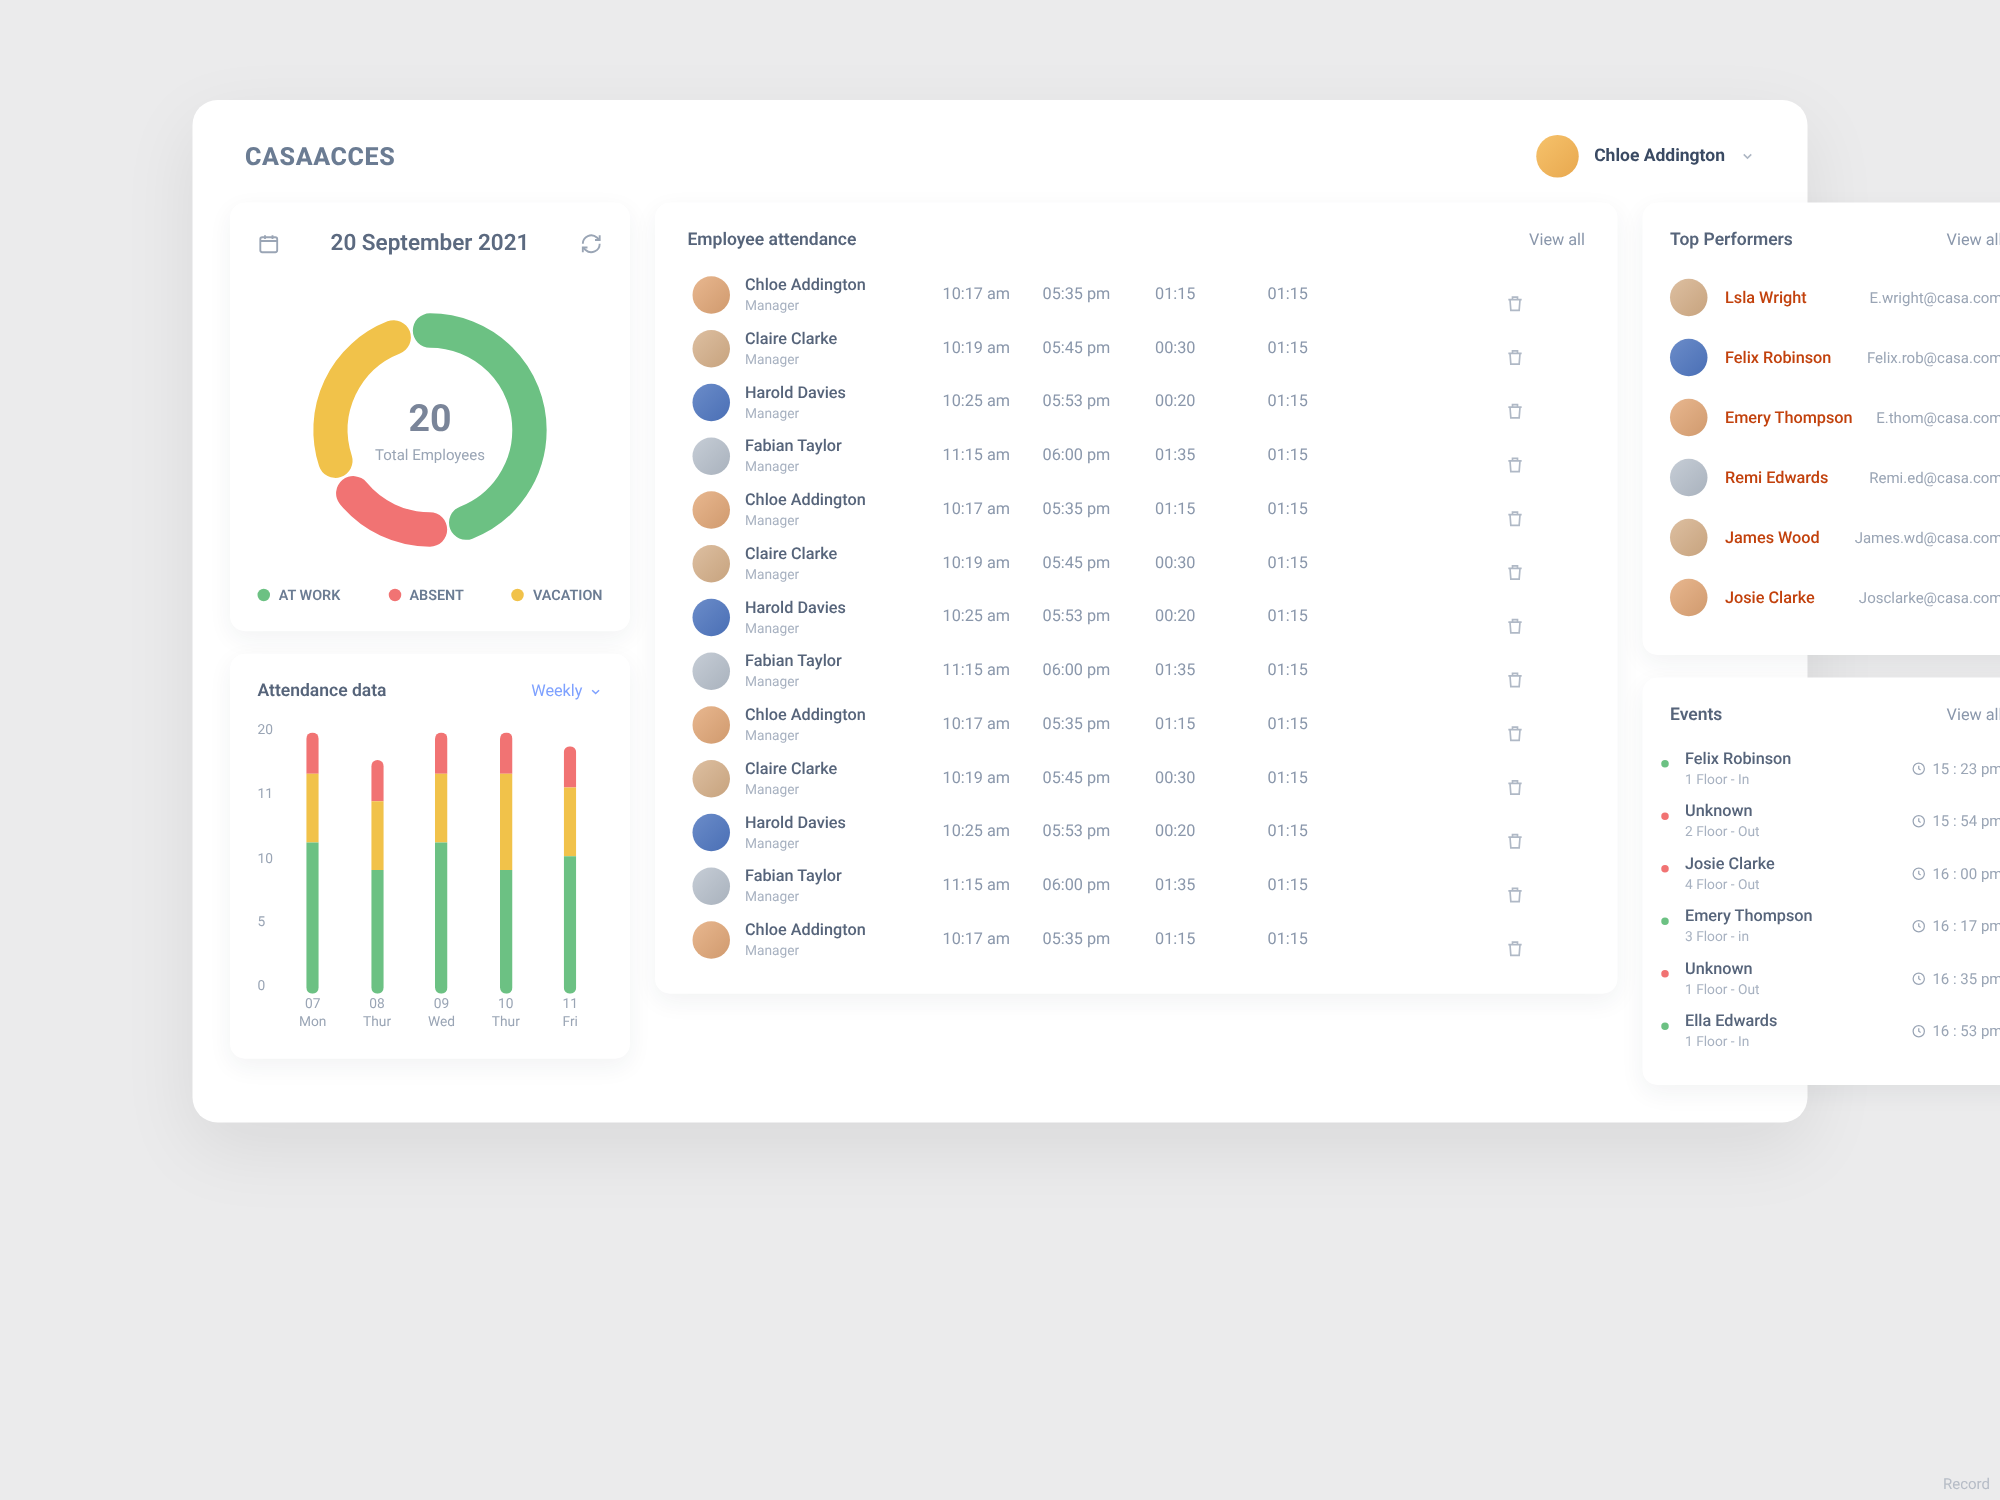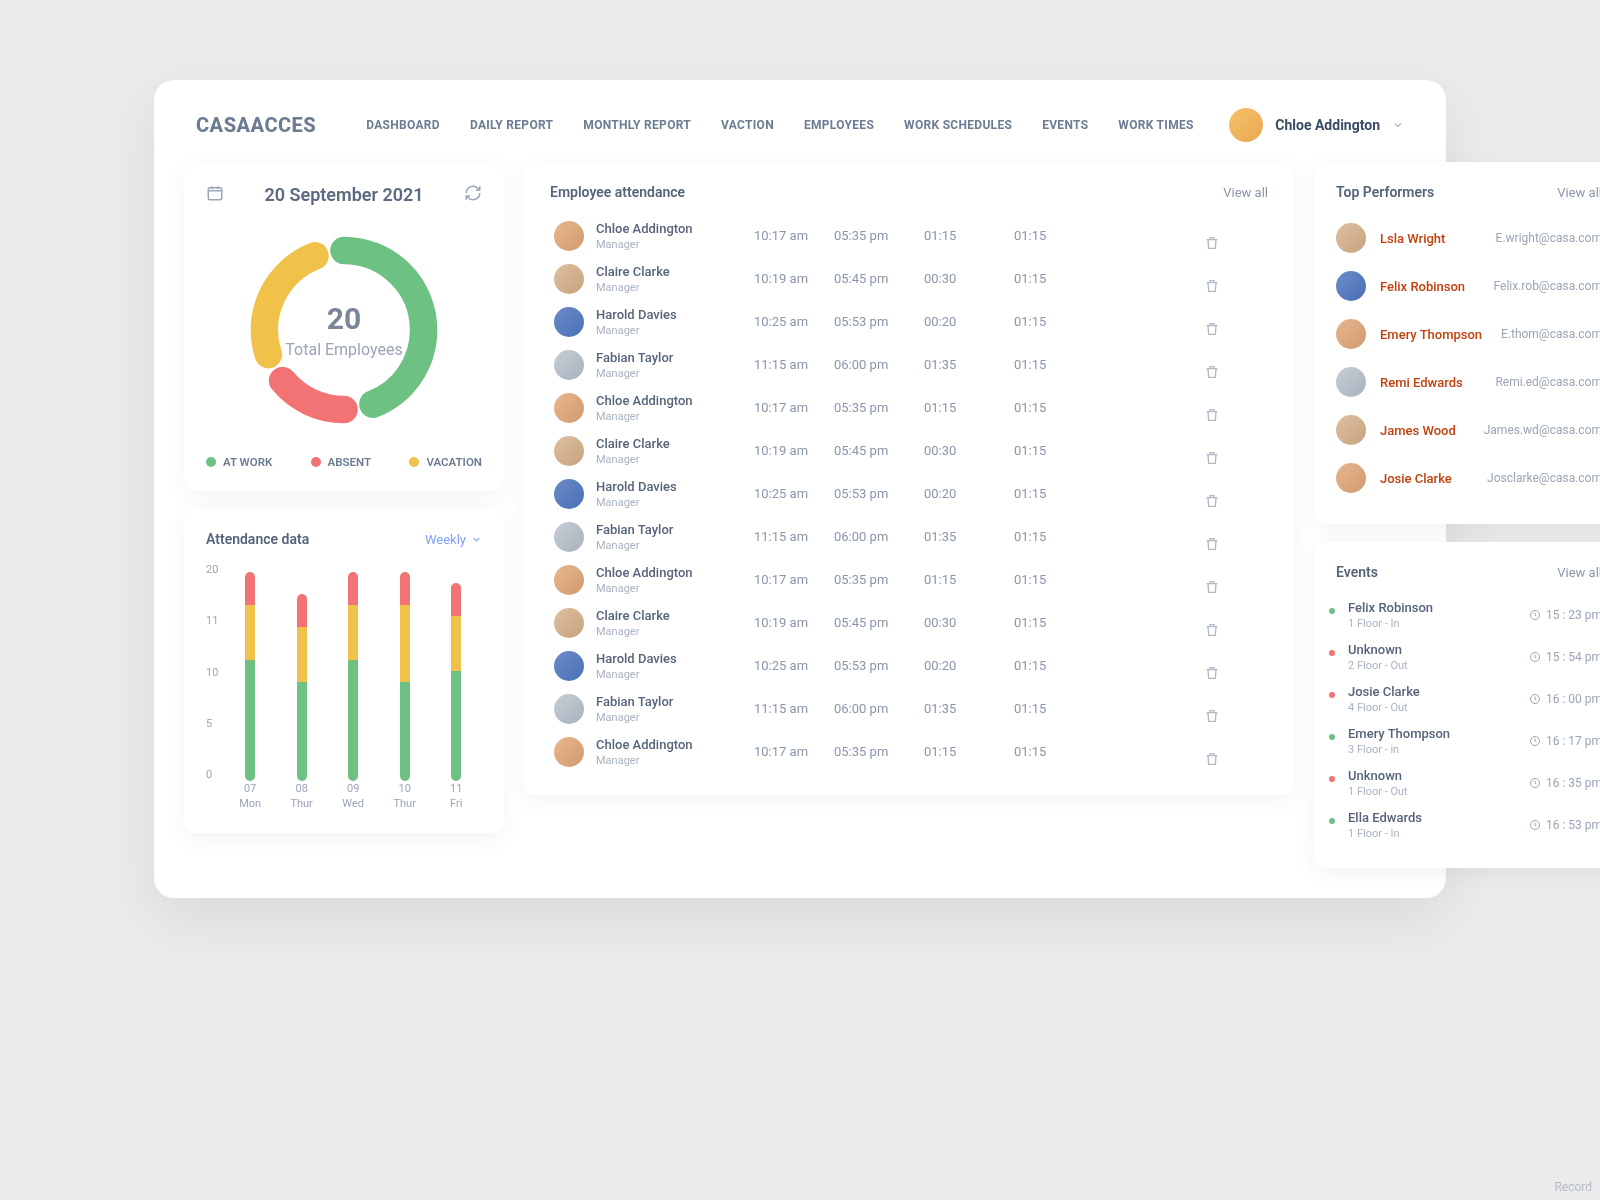--- a/index.html
+++ b/index.html
@@ -21,28 +21,28 @@
 .chev { color: #aeb7c4; }
 
 .grid { display: grid; grid-template-columns: 320px 1fr 310px; gap: 20px; padding: 0 30px 30px 30px; }
 .col { display: flex; flex-direction: column; gap: 18px; }
 .card { background: #fff; border-radius: 12px; padding: 22px 22px; box-shadow: 0 6px 20px rgba(40,50,70,0.06); }
 .card-head { display: flex; align-items: center; justify-content: space-between; margin-bottom: 14px; }
 .card-title { font-size: 14px; font-weight: 600; color: #56647a; }
 .view-all { font-size: 13px; color: #8a97ab; cursor: pointer; }
 
 
-.date-row { display: flex; gap: 16px; margin-bottom: 10px; }
+.date-row { display: flex; align-items: center; gap: 16px; margin-bottom: 24px; }
 .date-text { font-size: 18px; font-weight: 600; color: #5c6a80; flex: 1; text-align: center; }
 .icon-ghost { color: #9aa5b5; }
 
 .donut-wrap { display:flex; align-items:center; justify-content:center; position:relative; height:230px; }
 .donut-center { position:absolute; text-align:center; }
 .donut-center .num { font-size: 30px; font-weight:700; color:#7a8599; }
-.donut-center .lbl { font-size: 16px; color:#9aa5b5; margin-top:4px; }
+.donut-center .lbl { font-size: 12px; color:#9aa5b5; margin-top:4px; }
 .legend { display:flex; justify-content: space-between; gap:10px; margin-top:10px; }
 .legend-item { display:flex; align-items:center; gap:7px; font-size:11.5px; font-weight:600; color:#6b7c93; }
 .dot { width:10px; height:10px; border-radius:50%; }
 
 
 .sel { font-size:13px; color:#7ea1ff; display:flex; align-items:center; gap:5px; cursor:pointer; }
 .bar-chart { height: 250px; display:flex; gap:6px; }
 .y-axis { display:flex; flex-direction:column; justify-content:space-between; font-size:11px; color:#9aa5b5; padding-bottom:30px; padding-top:2px; }
 .bars-area { flex:1; display:flex; align-items:flex-end; justify-content:space-around; padding-bottom:30px; position:relative; }
 .bar-col { display:flex; flex-direction:column; align-items:center; justify-content:flex-end; height:100%; position:relative; }
@@ -76,30 +76,20 @@
 svg { display:block; }
 .record { position: fixed; bottom: 6px; right: 8px; font-size: 12px; color: #b6bcc6; }
 </style>
 </head>
 <body>
 
 <div class="app">
 
   <div class="header">
     <div class="brand">CASAACCES</div>
-    <div class="nav" id="nav">
-        <span class="nav-item">DASHBOARD</span>
-        <span class="nav-item">DAILY REPORT</span>
-        <span class="nav-item">MONTHLY REPORT</span>
-        <span class="nav-item">VACTION</span>
-        <span class="nav-item">EMPLOYEES</span>
-        <span class="nav-item">WORK SCHEDULES</span>
-        <span class="nav-item">EVENTS</span>
-        <span class="nav-item">WORK TIMES</span>
-      </div>
     <div class="user-area">
       <span class="avatar"></span>
       <span class="user-name">Chloe Addington</span>
       <span class="chev">
         <svg width="12" height="12" viewBox="0 0 24 24" fill="none" stroke="currentColor" stroke-width="2.5">
             <polyline points="6 9 12 15 18 9"></polyline>
           </svg>
       </span>
     </div>
   </div>

